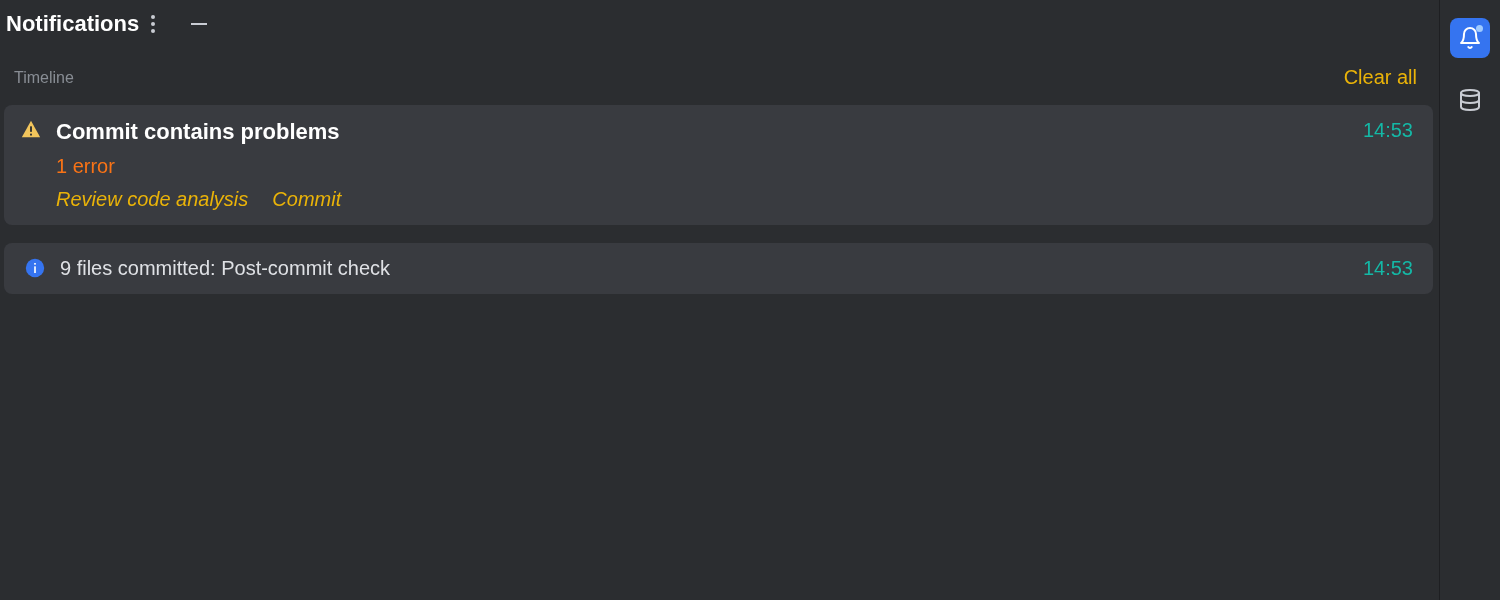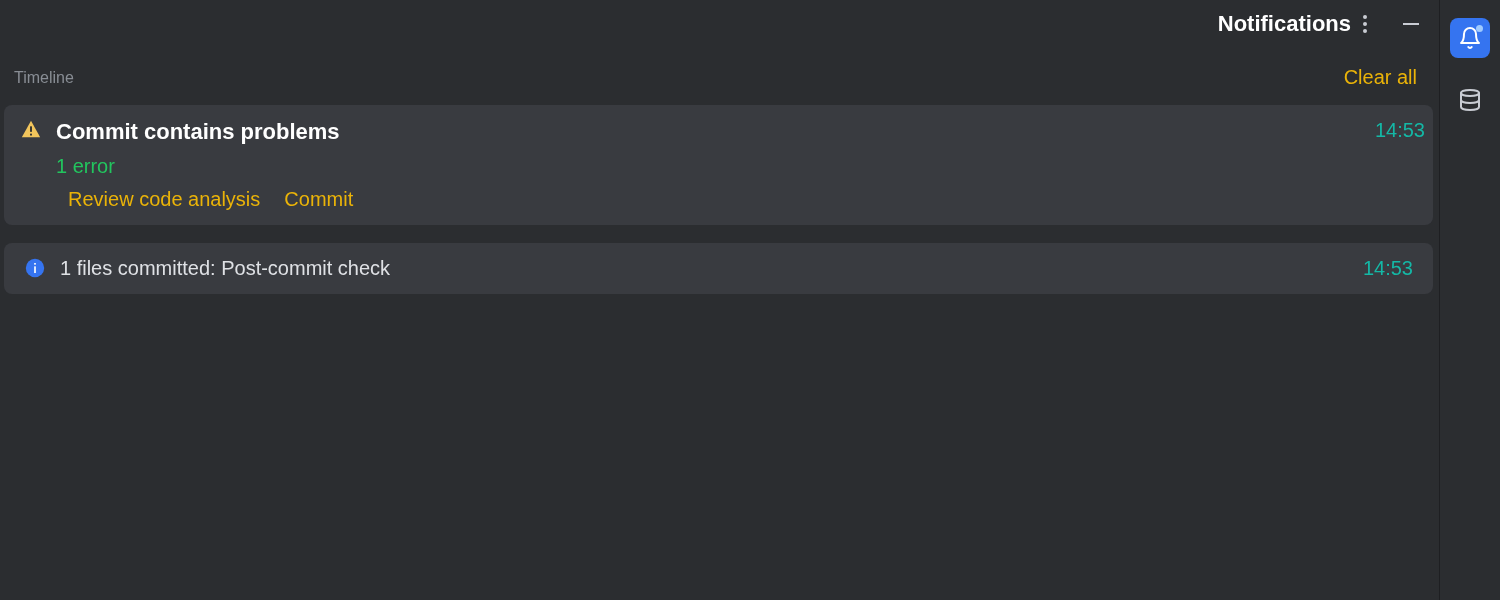--- a/index.html
+++ b/index.html
@@ -19,21 +19,21 @@
     flex: 1;
     display: flex;
     flex-direction: column;
     border-right: 1px solid #1e1f22;
     background: #2b2d30;
   }
 
   .panel-header {
     display: flex;
     align-items: center;
-    justify-content: flex-end;
+    justify-content: flex-start;
     padding: 10px 14px 8px 6px;
   }
   .panel-title {
     font-size: 22px;
     font-weight: 700;
     color: #ffffff;
   }
   .panel-actions {
     display: flex;
     align-items: center;
@@ -63,21 +63,21 @@
   .link {
     color: #eab308;
     font-size: 20px;
     cursor: pointer;
   }
 
   .card {
     margin: 4px 6px 14px 4px;
     background: #393b40;
     border-radius: 8px;
-    padding: 14px 8px 14px 16px;
+    padding: 14px 20px 14px 16px;
     display: flex;
     flex-direction: column;
     gap: 10px;
   }
   .card-row {
     display: flex;
     align-items: flex-start;
     gap: 14px;
   }
   .card-icon {
@@ -95,26 +95,27 @@
     flex: 1;
   }
   .card-time {
     color: #14b8a6;
     font-size: 20px;
     white-space: nowrap;
   }
   .card-sub {
     margin-left: 36px;
     font-size: 20px;
-    color: #22c55e;
+    color: #f97316;
   }
   .card-actions {
-    margin-left: 48px;
+    margin-left: 36px;
     display: flex;
     gap: 24px;
+    font-style: italic;
   }
   .card-actions .link { font-size: 20px; }
 
   .card.compact { padding: 14px 20px; }
   .card.compact .card-title { font-weight: 400; font-size: 20px; color: #dfe1e5; }
 
   
   .rail {
     width: 60px;
     background: #2b2d30;
@@ -200,21 +201,21 @@
 
   <div class="card compact">
     <div class="card-row">
       <div class="card-icon">
         <svg width="20" height="20" viewBox="0 0 24 24">
           <circle cx="12" cy="12" r="11" fill="#3574f0"></circle>
           <rect x="11" y="10" width="2" height="8" fill="#ffffff"></rect>
           <rect x="11" y="6" width="2" height="2" fill="#ffffff"></rect>
         </svg>
       </div>
-      <div class="card-title">1 files committed: Post-commit check</div>
+      <div class="card-title">9 files committed: Post-commit check</div>
       <div class="card-time">14:53</div>
     </div>
   </div>
 
 </div>
 
 <div class="rail">
   <div class="rail-btn active">
     <svg width="24" height="24" viewBox="0 0 24 24" fill="none" stroke="currentColor" stroke-width="2" stroke-linecap="round" stroke-linejoin="round">
       <path d="M18 8a6 6 0 0 0-12 0c0 7-3 9-3 9h18s-3-2-3-9"></path>

